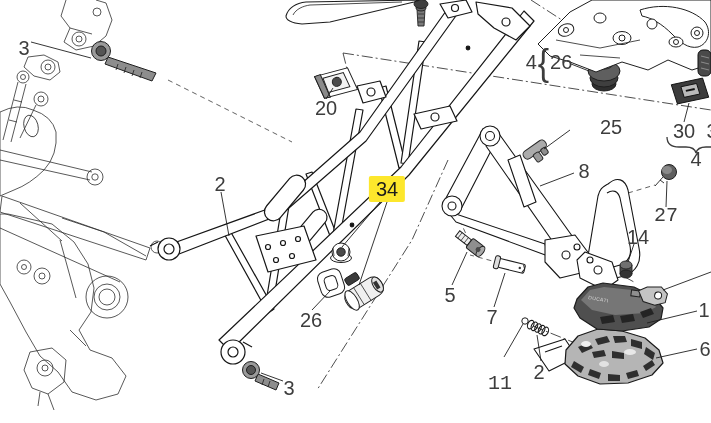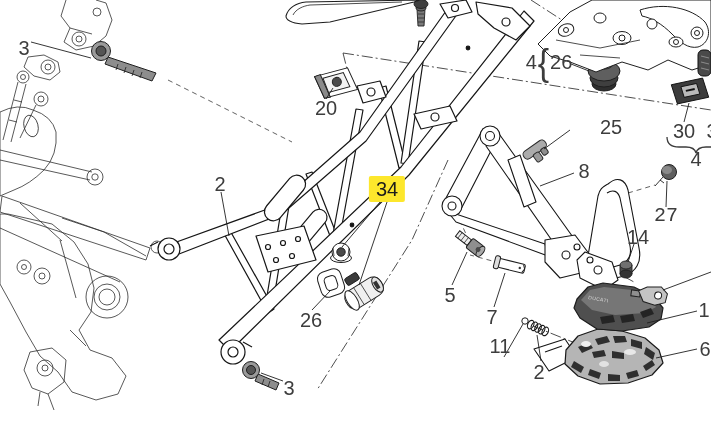--- a/index.html
+++ b/index.html
@@ -333,21 +333,21 @@
 </svg>
 
 <div class="callout" style="left:24px;top:48px;">3</div>
 <div class="callout" style="left:326px;top:108px;">20</div>
 <div class="callout" style="left:220px;top:184px;">2</div>
 <div class="callout hl" style="left:387px;top:189px;">34</div>
 <div class="callout" style="left:311px;top:320px;">26</div>
 <div class="callout" style="left:289px;top:388px;">3</div>
 <div class="callout" style="left:450px;top:295px;">5</div>
 <div class="callout" style="left:492px;top:317px;">7</div>
-<div class="callout" style="left:500px;top:346px;">11</div>
+<div class="callout" style="left:500px;top:384px;font-family:Liberation Mono, monospace;">11</div>
 <div class="callout" style="left:539px;top:372px;">2</div>
 <div class="callout" style="left:611px;top:127px;">25</div>
 <div class="callout" style="left:584px;top:171px;">8</div>
 <div class="callout" style="left:666px;top:216px;font-family:Liberation Mono, monospace;">27</div>
 <div class="callout" style="left:638px;top:237px;">14</div>
 <div class="callout" style="left:704px;top:310px;">1</div>
 <div class="callout" style="left:705px;top:349px;">6</div>
 <div class="callout" style="left:684px;top:131px;">30</div>
 <div class="callout" style="left:712px;top:131px;">3</div>
 <div class="callout" style="left:696px;top:159px;">4</div>

